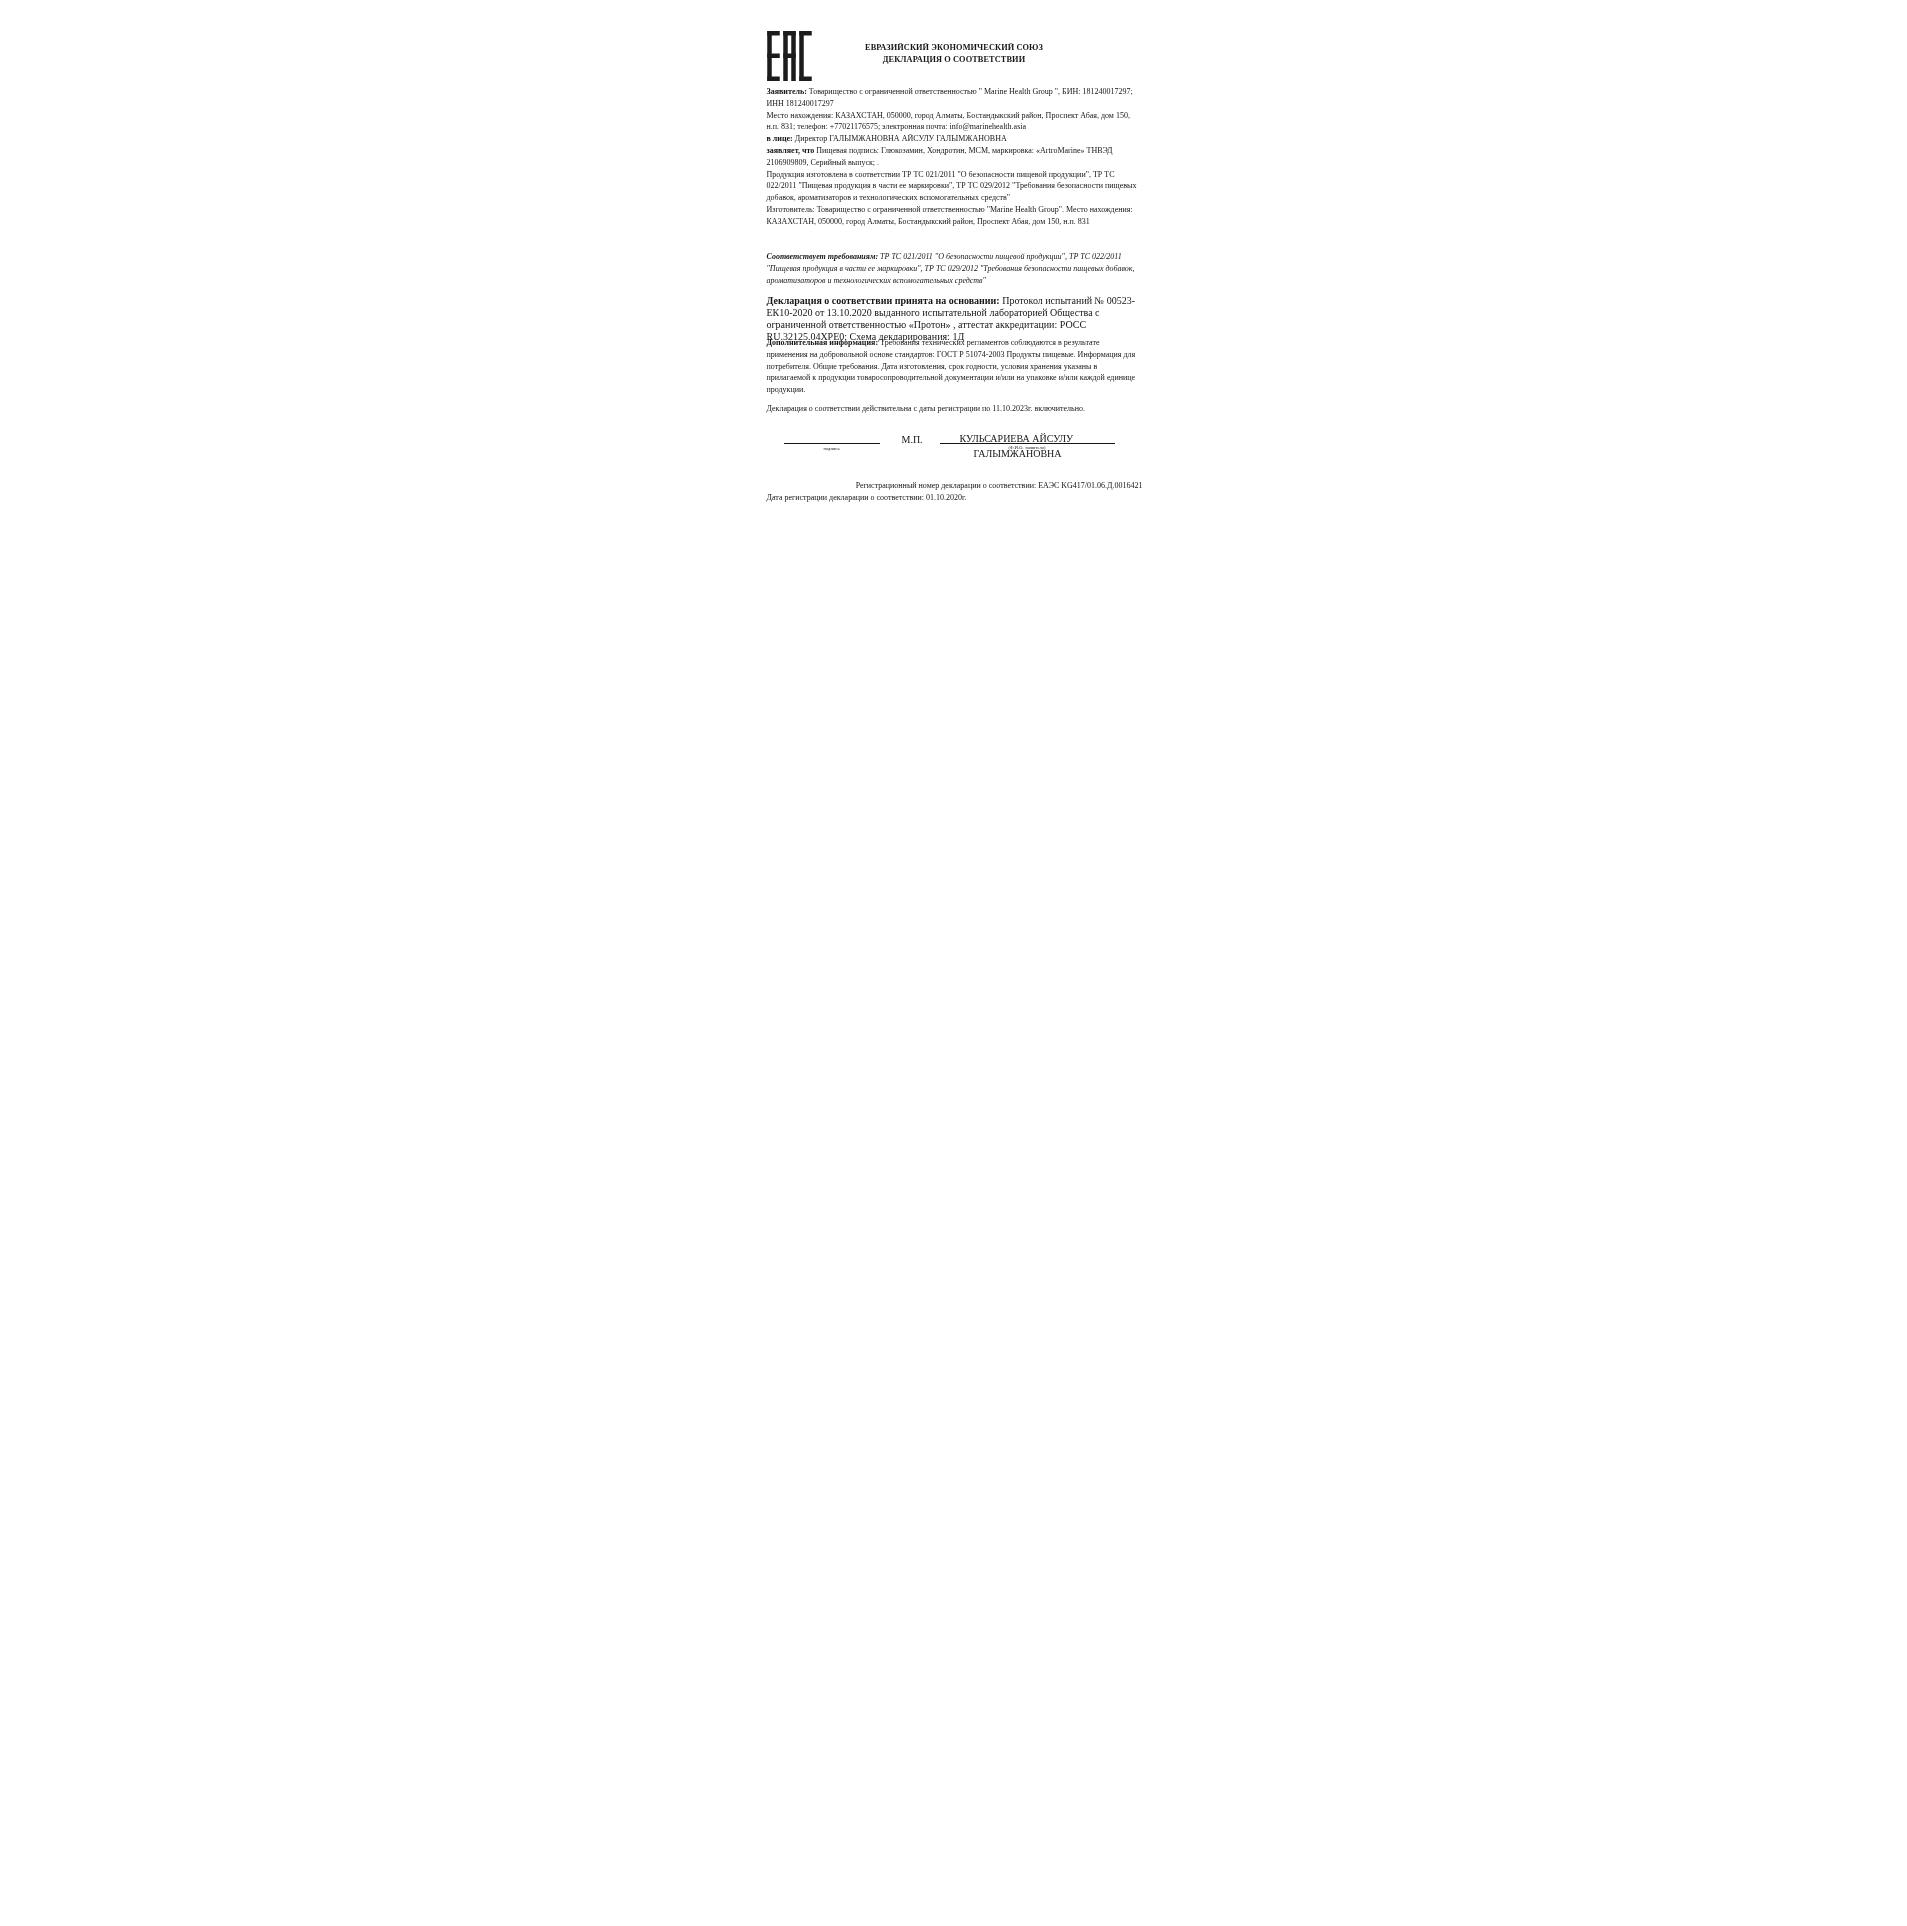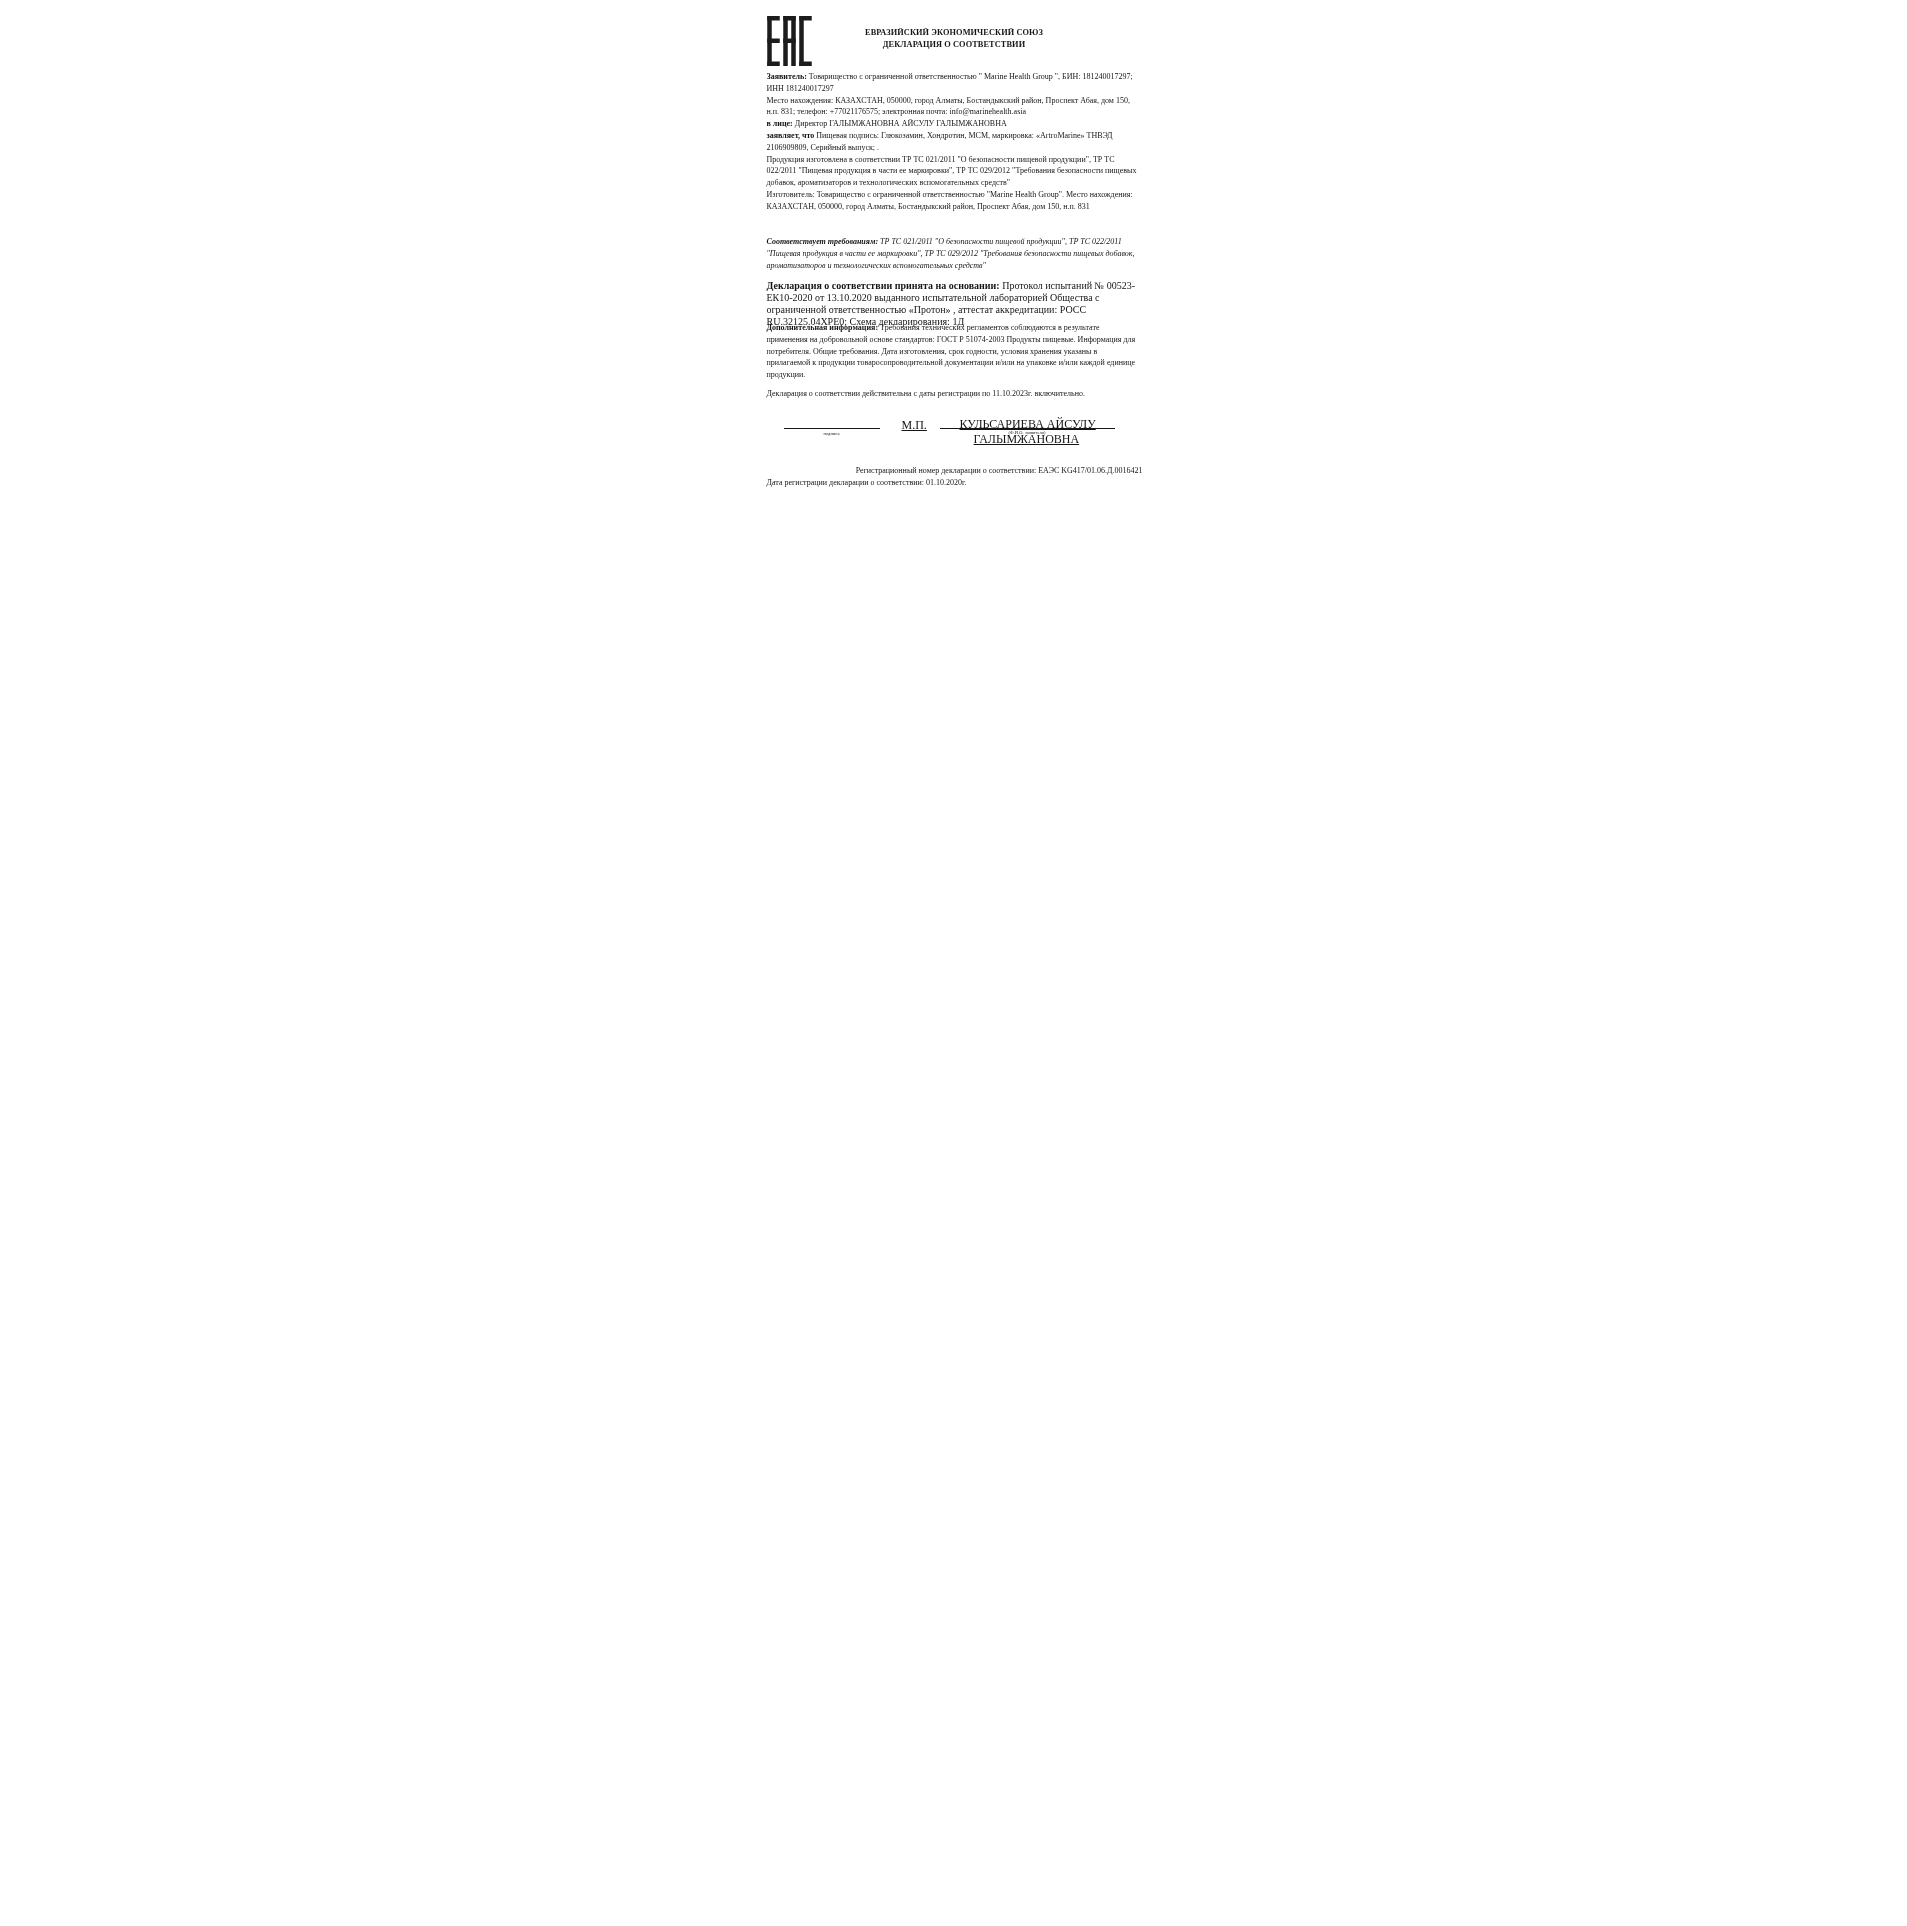--- a/index.html
+++ b/index.html
@@ -4,21 +4,21 @@
 <style>
   html, body {
     margin: 0;
     padding: 0;
     background: #ffffff;
   }
   .page {
     position: relative;
     width: 424px;
     height: 600px;
-    margin: 0 auto;
+    margin: 15px auto;
     background: #ffffff;
     color: #151515;
     font-family: "Liberation Serif", "DejaVu Serif", serif;
     overflow: hidden;
   }
   .abs { position: absolute; }
   .logo {
     left: 25px; top: 16px; width: 45px; height: 50px;
   }
   .logo svg { width: 100%; height: 100%; display: block; }
@@ -41,21 +41,21 @@
     line-height: 11.8px;
     width: 376px;
     left: 25px;
   }
   .para p, .para { margin: 0; }
   .b { font-weight: bold; }
   .small-para {
     font-size: 10px;
     line-height: 12px;
   }
-  .sig-text { font-size: 12px; line-height: 10px; white-space: nowrap; text-decoration: underline; }
+  .sig-text { font-size: 10px; line-height: 10px; white-space: nowrap; }
   .sig-line {
     border-top: 1.2px solid #161616;
     height: 0;
   }
   .sig-caption {
     font-size: 4.4px;
     line-height: 5px;
     text-align: center;
     letter-spacing: 0.1px;
   }

